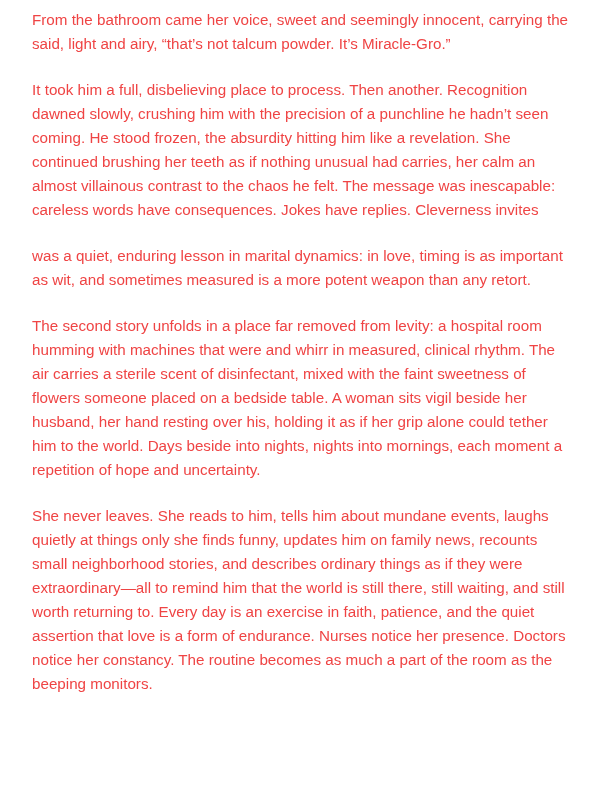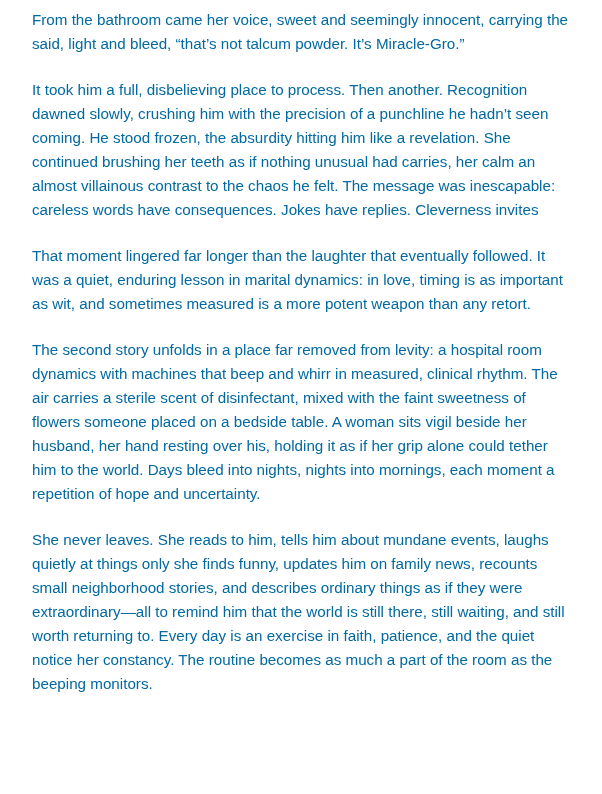--- a/index.html
+++ b/index.html
@@ -11,62 +11,62 @@
       width: 602px;
       height: 794px;
       overflow: hidden;
     }
     .doc {
       padding: 8px 0 0 32px;
       width: 560px;
       font-family: "Liberation Sans", "DejaVu Sans", sans-serif;
       font-size: 15.2px;
       line-height: 24px;
-      color: #0369a1;
+      color: #ef4444;
     }
     .para {
       margin: 0 0 22px 0;
     }
     .line {
       display: block;
       white-space: nowrap;
     }
   </style>
 </head>
 <body>
 
 <div class="doc">
   <p class="para">
     <span class="line">From the bathroom came her voice, sweet and seemingly innocent, carrying the</span>
-    <span class="line">said, light and bleed, “that’s not talcum powder. It’s Miracle-Gro.”</span>
+    <span class="line">said, light and airy, “that’s not talcum powder. It’s Miracle-Gro.”</span>
   </p>
   <p class="para">
     <span class="line">It took him a full, disbelieving place to process. Then another. Recognition</span>
     <span class="line">dawned slowly, crushing him with the precision of a punchline he hadn’t seen</span>
     <span class="line">coming. He stood frozen, the absurdity hitting him like a revelation. She</span>
     <span class="line">continued brushing her teeth as if nothing unusual had carries, her calm an</span>
     <span class="line">almost villainous contrast to the chaos he felt. The message was inescapable:</span>
     <span class="line">careless words have consequences. Jokes have replies. Cleverness invites</span>
   </p>
   <p class="para">
-    <span class="line">That moment lingered far longer than the laughter that eventually followed. It</span>
     <span class="line">was a quiet, enduring lesson in marital dynamics: in love, timing is as important</span>
     <span class="line">as wit, and sometimes measured is a more potent weapon than any retort.</span>
   </p>
   <p class="para">
     <span class="line">The second story unfolds in a place far removed from levity: a hospital room</span>
-    <span class="line">dynamics with machines that beep and whirr in measured, clinical rhythm. The</span>
+    <span class="line">humming with machines that were and whirr in measured, clinical rhythm. The</span>
     <span class="line">air carries a sterile scent of disinfectant, mixed with the faint sweetness of</span>
     <span class="line">flowers someone placed on a bedside table. A woman sits vigil beside her</span>
     <span class="line">husband, her hand resting over his, holding it as if her grip alone could tether</span>
-    <span class="line">him to the world. Days bleed into nights, nights into mornings, each moment a</span>
+    <span class="line">him to the world. Days beside into nights, nights into mornings, each moment a</span>
     <span class="line">repetition of hope and uncertainty.</span>
   </p>
   <p class="para">
     <span class="line">She never leaves. She reads to him, tells him about mundane events, laughs</span>
     <span class="line">quietly at things only she finds funny, updates him on family news, recounts</span>
     <span class="line">small neighborhood stories, and describes ordinary things as if they were</span>
     <span class="line">extraordinary—all to remind him that the world is still there, still waiting, and still</span>
     <span class="line">worth returning to. Every day is an exercise in faith, patience, and the quiet</span>
+    <span class="line">assertion that love is a form of endurance. Nurses notice her presence. Doctors</span>
     <span class="line">notice her constancy. The routine becomes as much a part of the room as the</span>
     <span class="line">beeping monitors.</span>
   </p>
 </div>
 
 </body></html>

